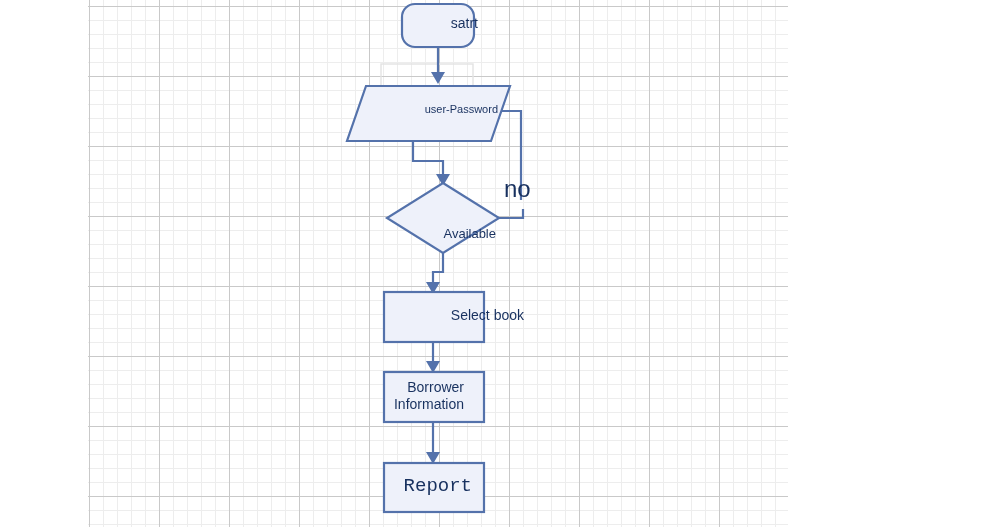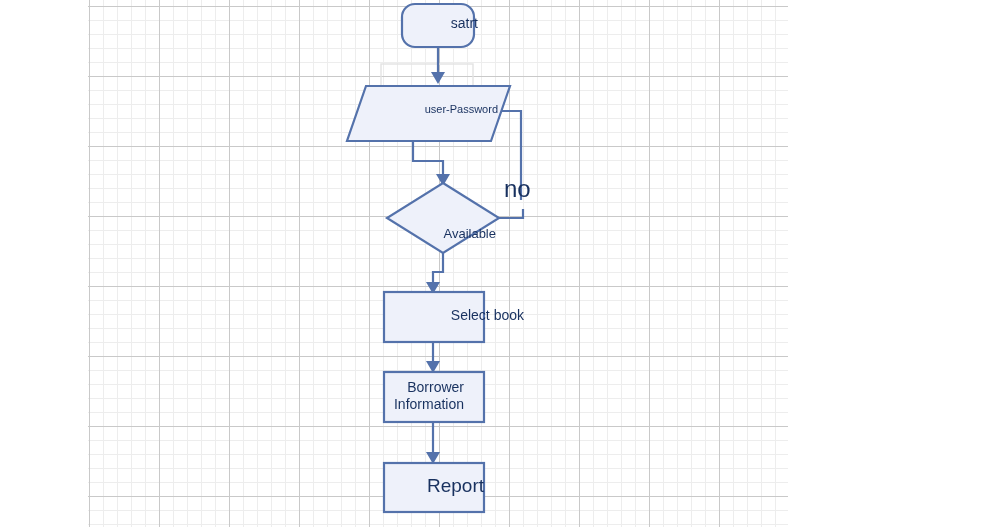--- a/index.html
+++ b/index.html
@@ -67,21 +67,21 @@
     text-align: right;
     line-height: 1.18;
     white-space: pre-line;
     user-select: none;
   }
   .lbl-start  { left: 398px; top: 15px;  width: 80px;  font-size: 14px; }
   .lbl-input  { left: 344px; top: 103px; width: 154px; font-size: 11px; }
   .lbl-dec    { left: 390px; top: 226px; width: 106px; font-size: 13px; }
   .lbl-select { left: 384px; top: 307px; width: 100px; font-size: 14px; margin-left: 40px; }
   .lbl-borrow { left: 384px; top: 379px; width: 80px; font-size: 14px; }
-  .lbl-report { left: 396px; top: 475px; width: 88px; font-size: 19px; }
+  .lbl-report { left: 384px; top: 475px; width: 88px; font-size: 19px; font-family: Liberation Mono, monospace; }
   .lbl-no     { left: 504px; top: 175px; width: 48px;  font-size: 24px; text-align: left; }
 </style>
 </head>
 <body>
 
 <div id="canvas">
 
   <div id="grid"></div>
 
   <svg id="diagram" viewBox="0 0 989 527" xmlns="http://www.w3.org/2000/svg">

